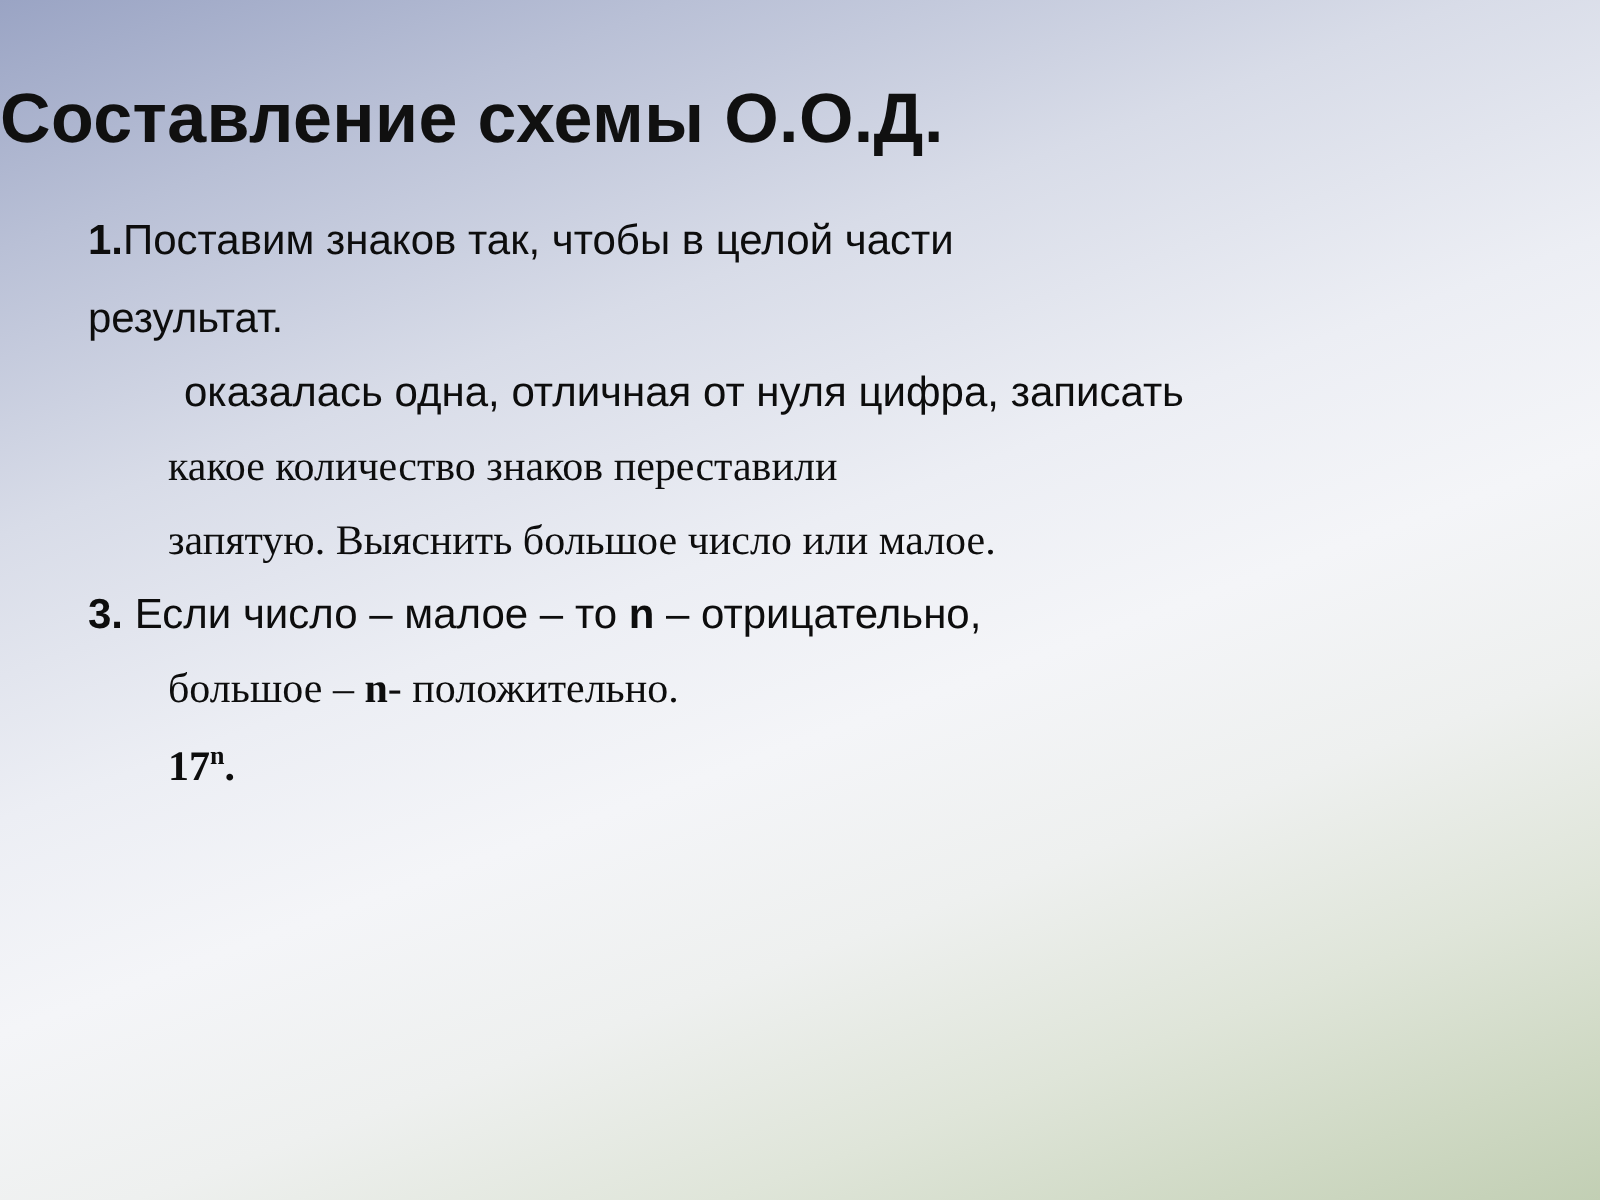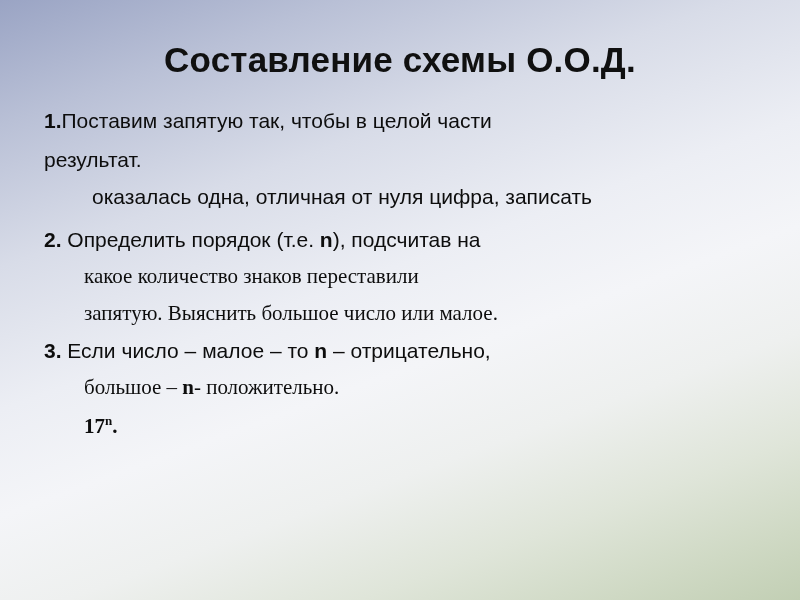--- a/index.html
+++ b/index.html
@@ -27,21 +27,20 @@
         #dfe5d9 82%,
         #cfd9c4 92%,
         #c2cfb4 100%);
     overflow: hidden;
   }
   .title {
     position: absolute;
     top: 40px;
     left: 0;
     width: 800px;
-    text-align: center;
     font-size: 35px;
     font-weight: bold;
     color: #101010;
     letter-spacing: 0.2px;
   }
   .body {
     position: absolute;
     top: 110px;
     left: 44px;
     width: 730px;
@@ -69,25 +68,24 @@
 </style>
 </head>
 <body>
 
 <div class="slide">
 
   <div class="title">Составление схемы О.О.Д.</div>
 
   <div class="body">
 
-    <p class="line l1"><span class="num">1.</span><span>Поставим запятую так, чтобы в целой части</span></p>
+    <p class="line l1"><span class="num">1.</span><span>Поставим знаков так, чтобы в целой части</span></p>
     <p class="line">результат.</p>
     <p class="line indent1">оказалась одна, отличная от нуля цифра, записать</p>
 
-    <p class="line spacer-top"><span class="num">2.</span>&nbsp;Определить порядок (т.е. <b>n</b>), подсчитав на</p>
     <p class="line indent2">какое количество знаков переставили</p>
     <p class="line indent2">запятую. Выяснить большое число или малое.</p>
 
     <p class="line"><span class="num">3.</span>&nbsp;Если число – малое – то <b>n</b> – отрицательно,</p>
     <p class="line indent2">большое – <b>n</b>- положительно.</p>
 
     <p class="line indent2"><b>17</b><sup>n</sup><b>.</b></p>
 
   </div>
 </div>

